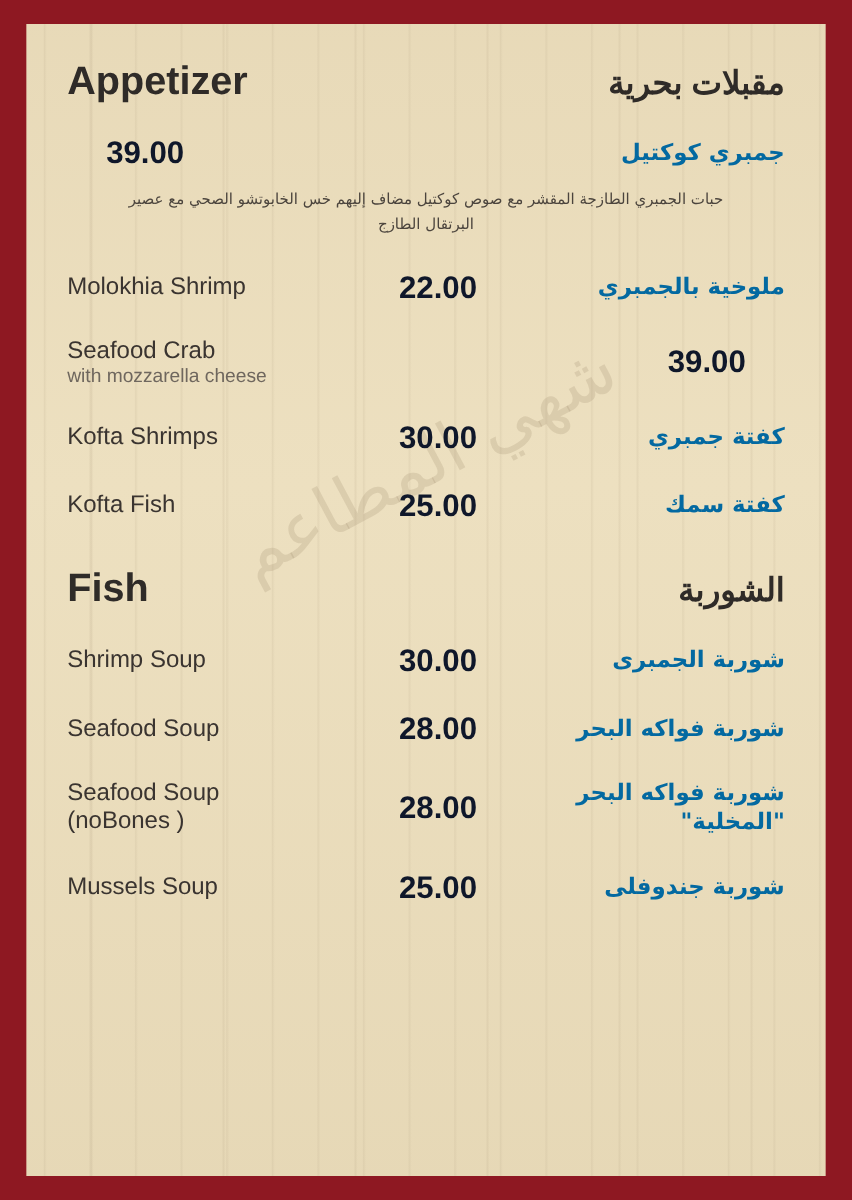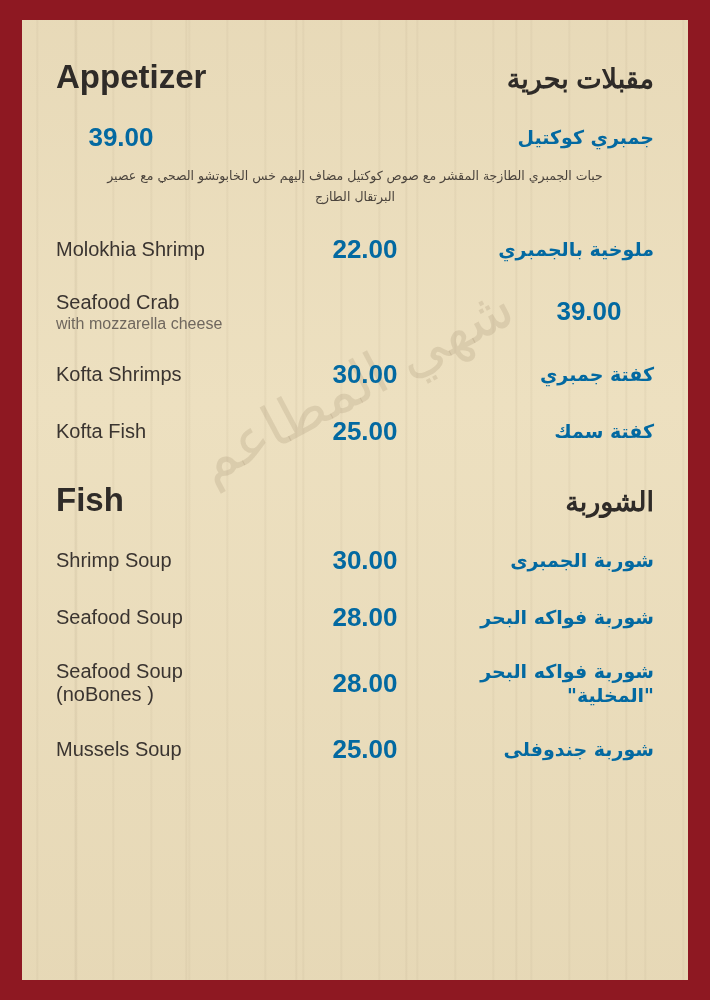--- a/index.html
+++ b/index.html
@@ -51,21 +51,21 @@
     font-size: 58px;
     color: rgba(150,130,100,0.20);
     transform: rotate(-28deg);
     letter-spacing: 2px;
     pointer-events: none;
     white-space: nowrap;
     font-family: "DejaVu Sans", sans-serif;
   }
   .content {
     position: relative;
-    padding: 38px 34px 0 34px;
+    padding: 28px 34px 0 34px;
     height: 100%;
     box-sizing: border-box;
   }
   .section-head {
     display: flex;
     align-items: baseline;
     justify-content: space-between;
     margin-bottom: 26px;
   }
   .section-head.soup { margin-top: 34px; }
@@ -99,21 +99,21 @@
   .item-en-sub {
     font-size: 16px;
     color: #6f675e;
     line-height: 1.2;
   }
   .item-price {
     width: 130px;
     text-align: center;
     font-size: 26px;
     font-weight: bold;
-    color: #0369a1;
+    color: #0f172a;
   }
   .item-right {
     width: 220px;
     text-align: right;
     direction: rtl;
     font-family: "DejaVu Sans", sans-serif;
   }
   .item-ar {
     font-size: 19px;
     font-weight: bold;

